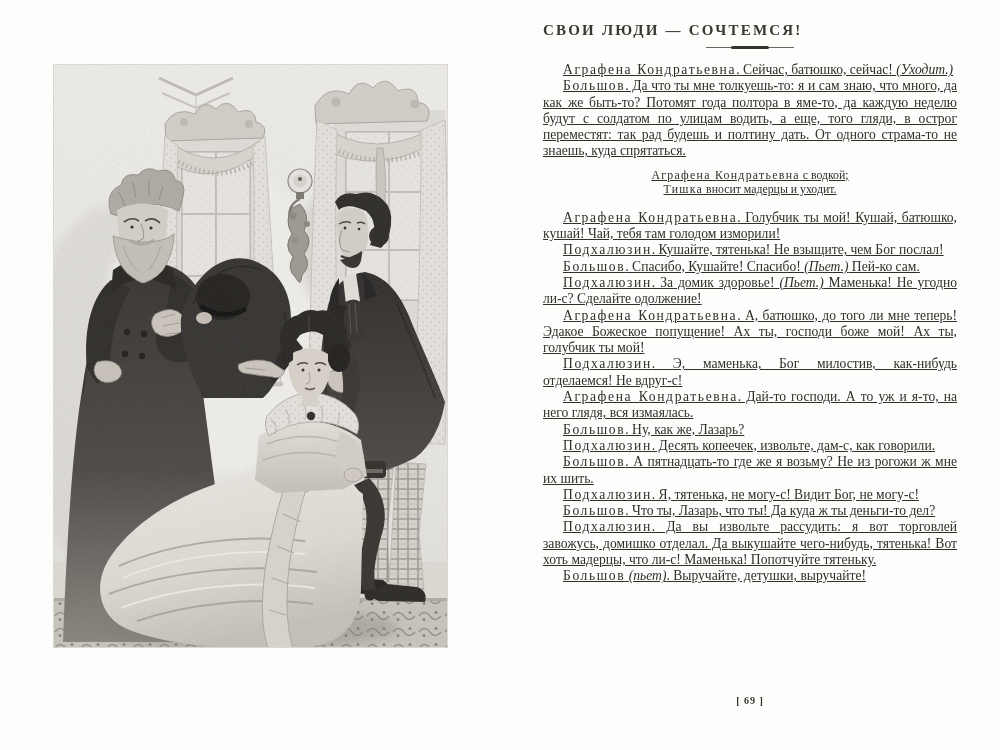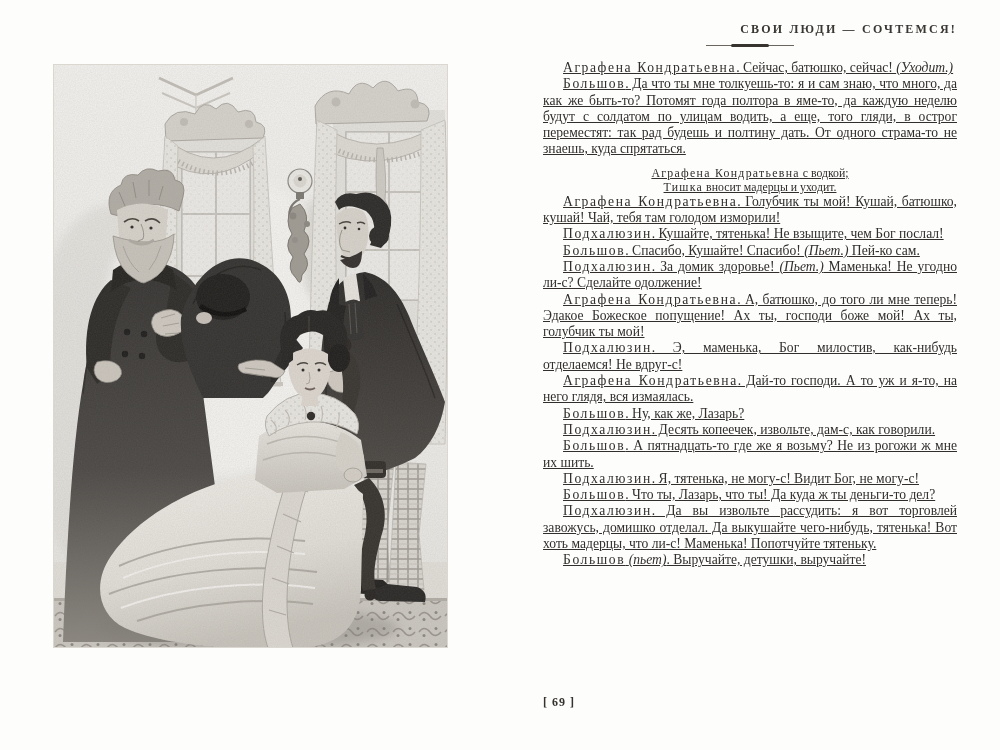--- a/index.html
+++ b/index.html
@@ -15,39 +15,39 @@
   
   .illustration {
     position:absolute; left:53px; top:64px; width:395px; height:584px;
   }
   .illustration svg { display:block; width:395px; height:584px; }
 
   
   .text-page { position:absolute; left:543px; top:22px; width:414px; }
 
   .running-head {
-    text-align:right; font-weight:bold; font-size:12px;
+    text-align:left; font-weight:bold; font-size:15px;
     letter-spacing:2.2px; color:#3a3733; white-space:nowrap;
   }
   .head-rule { width:88px; height:3px; margin:7px auto 13px; position:relative; }
   .head-rule::before { content:""; position:absolute; left:0; right:0; top:1px; height:1px; background:#6a665f; }
   .head-rule::after  { content:""; position:absolute; left:25px; width:38px; top:0; height:3px; border-radius:2px; background:#37342f; }
 
   .play { font-size:13.6px; line-height:16.3px;text-decoration:underline; }
   .play p.line  { margin:0; text-indent:20px; text-align:justify; }
-  .play p.stage { margin:8px 0 0; text-indent:0; text-align:center;
+  .play p.stage { margin:8px 0 14px; text-indent:0; text-align:center;
                   font-size:11.8px; line-height:14px; }
   .play .speaker { letter-spacing:1.6px; }
   .play p.stage .speaker { letter-spacing:1.3px; }
   .play .italic { font-style:italic; }
   .play .normal { }
 
   .page-number {
     position:absolute; left:543px; top:695px; width:414px;
-    text-align:left; font-weight:bold; font-size:12px;
+    text-align:center; font-weight:bold; font-size:10px;
     letter-spacing:1px; color:#35322e;
   }
 </style>
 </head>
 <body>
 
 <div class="spread">
 
   <div class="illustration">
     <svg viewBox="0 0 395 584" xmlns="http://www.w3.org/2000/svg">

